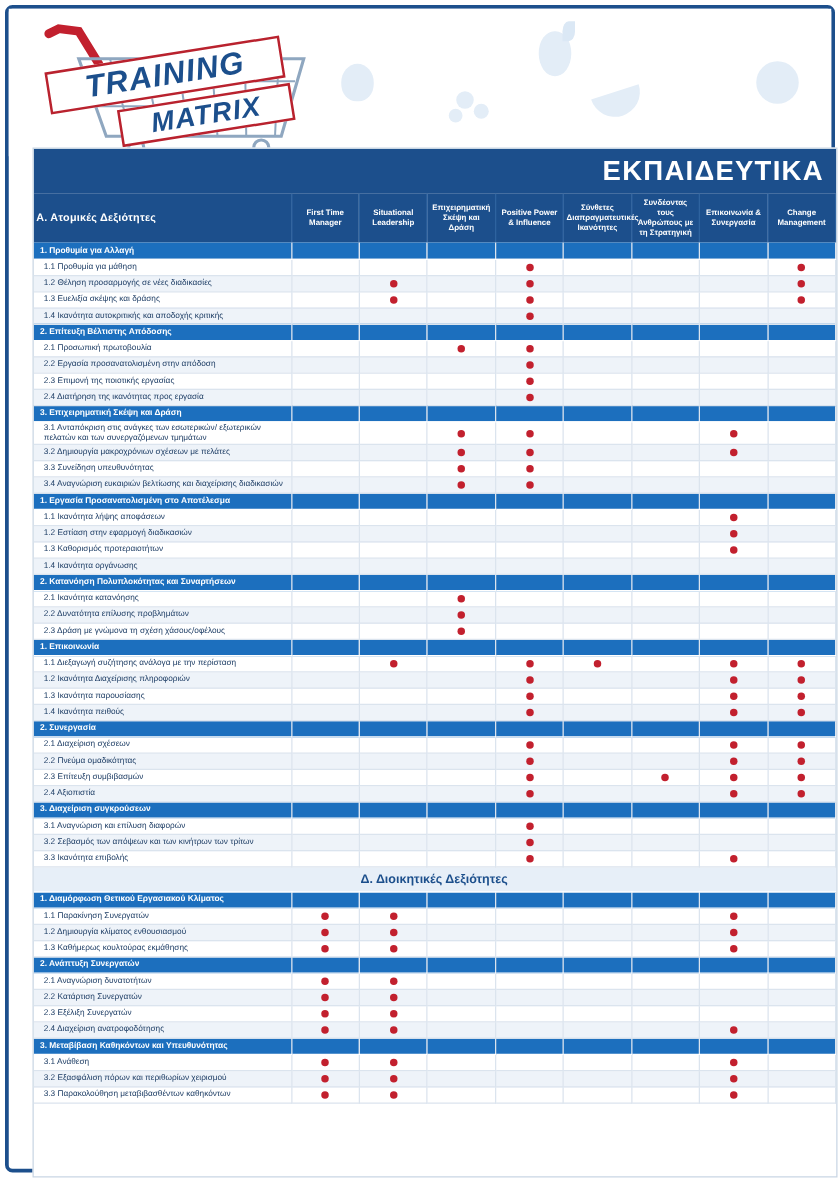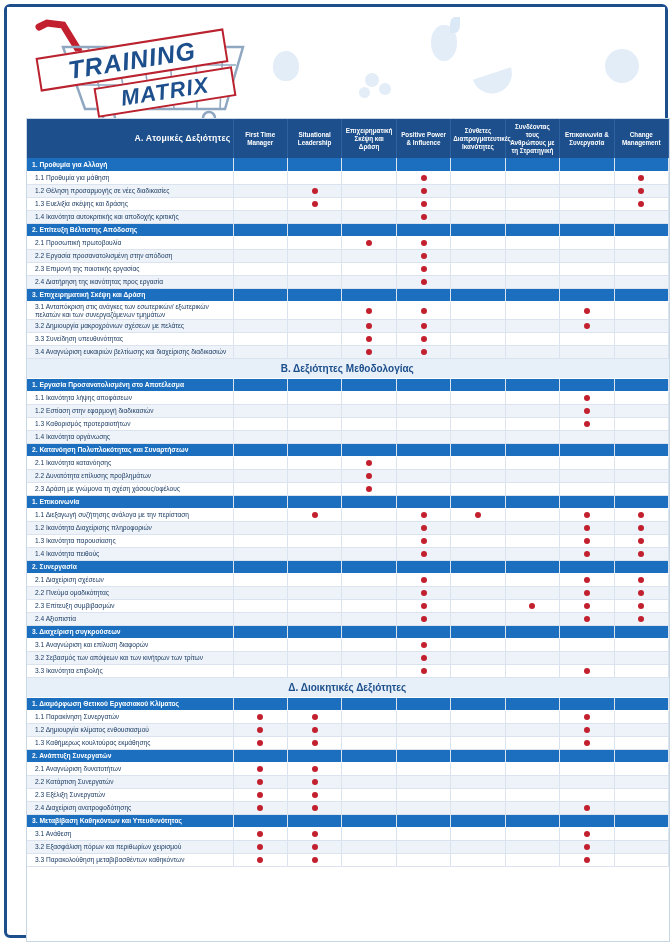--- a/index.html
+++ b/index.html
@@ -81,21 +81,21 @@
   col.c-label { width:206px; }
   col.c-col { width:auto; }
   thead th {
     background:#1c4f8c; color:#ffffff;
     font-size:6.3px; font-weight:bold; text-align:center;
     padding:4px 2px; line-height:1.25;
     border-right:1px solid #2e639f;
     vertical-align:middle;
   }
   thead th.head-label {
-    font-size:8.6px; text-align:right; letter-spacing:.2px;
+    font-size:8.6px; text-align:left; letter-spacing:.2px;
   }
   tbody td {
     border-right:1px solid #dbe4ee;
     border-bottom:1px solid #dbe4ee;
     height:13px;
     vertical-align:middle;
   }
   td.label {
     padding-left:8px; font-size:6.6px; color:#1b3b63; line-height:1.2;
     border-right:1px solid #dbe4ee;
@@ -155,20 +155,23 @@
     </svg>
   </div>
 
   <div class="logo-wrap">
     <div class="logo-line logo-training">TRAINING</div>
     <div class="logo-line logo-matrix">MATRIX</div>
   </div>
 </div>
 
 <div class="sheet">
+  <div class="sheet-header">
+    <span class="title">ΕΚΠΑΙΔΕΥΤΙΚΑ</span>
+  </div>
 
   <table>
     <colgroup>
       <col class="c-label">
       <col class="c-col">
         <col class="c-col">
         <col class="c-col">
         <col class="c-col">
       <col class="c-col">
         <col class="c-col">
@@ -395,23 +398,20 @@
             <span class="dot" style="background: rgb(194, 32, 46);"></span>
           </td>
           <td>
             <span class="dot" style="background: rgb(194, 32, 46);"></span>
           </td>
           <td></td>
           <td></td>
           <td></td>
           <td></td>
         </tr>
-        <tr class="band">
-          <td class="label" colspan="9">Β. Δεξιότητες Μεθοδολογίας</td>
-        </tr>
         <tr class="section">
           <td class="label">1. Εργασία Προσανατολισμένη στο Αποτέλεσμα</td>
           <td></td>
           <td></td>
           <td></td>
           <td></td>
           <td></td>
           <td></td>
           <td></td>
           <td></td>

